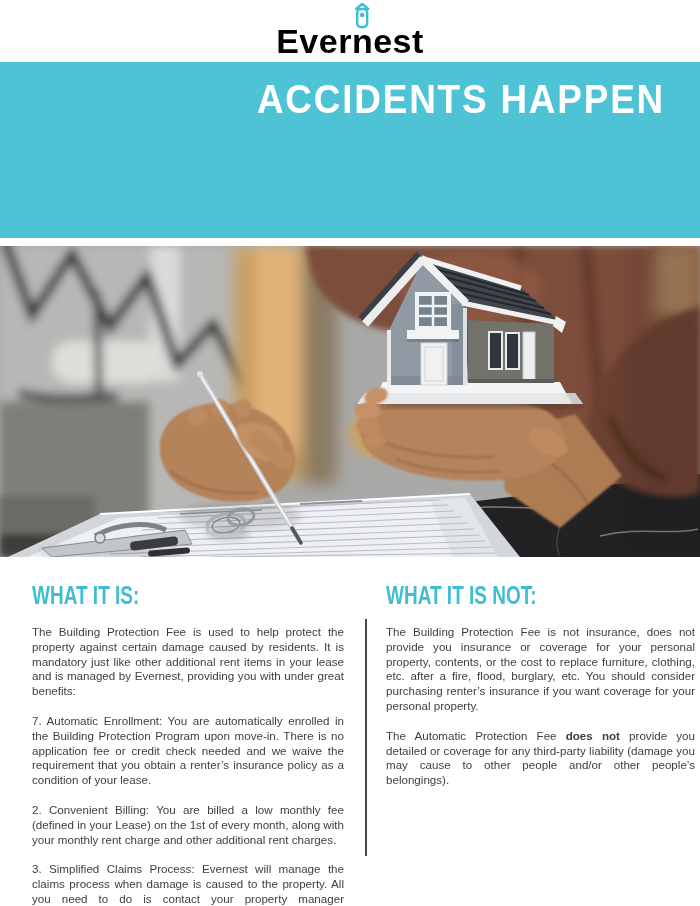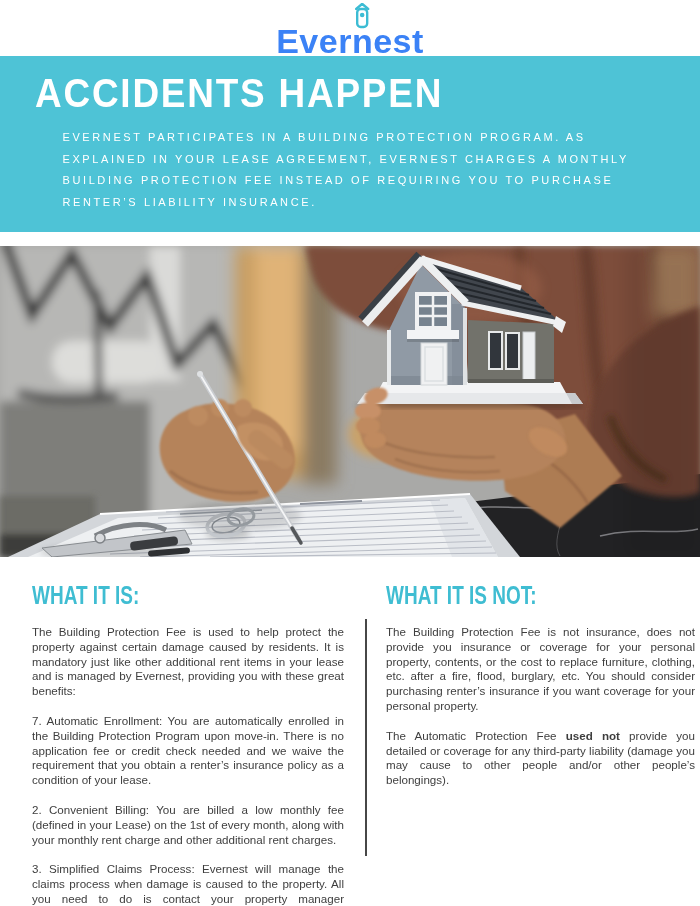--- a/index.html
+++ b/index.html
@@ -1,25 +1,25 @@
 <!DOCTYPE html>
 <html><head>
 <meta charset="utf-8">
 <style>
   html,body{margin:0;padding:0;background:#e9e9e9;}
   .page{position:relative;width:700px;height:906px;margin:0 auto;background:#ffffff;
         font-family:"Liberation Sans","DejaVu Sans",sans-serif;overflow:hidden;}
   
   .header{position:absolute;left:0;top:0;width:700px;height:70px;background:#ffffff;}
   .logo{position:absolute;left:50%;top:24px;transform:translateX(-50%);}
-  .logo-text{font-size:34px;font-weight:700;color:#3b82f6;letter-spacing:.5px;line-height:34px;}
+  .logo-text{font-size:34px;font-weight:700;color:#000000;letter-spacing:.5px;line-height:34px;}
   .logo-icon{position:absolute;left:53%;top:-21px;width:16px;height:26px;}
   
-  .banner{position:absolute;left:0;top:56px;width:700px;height:176px;background:#4ec3d6;
-          text-align:left;color:#ffffff;}
+  .banner{position:absolute;left:0;top:62px;width:700px;height:176px;background:#4ec3d6;
+          text-align:right;color:#ffffff;}
   .banner h1{margin:14px 0 0 0;font-size:41px;font-weight:700;letter-spacing:2px;
              transform:scaleX(.9);transform-origin:center;white-space:nowrap;}
   .banner .sub{width:575px;margin:10px auto 0 auto;font-size:11px;line-height:21.5px;
                letter-spacing:2.6px;font-weight:400;}
   
   .photo{position:absolute;left:0;top:246px;width:700px;height:311px;}
   .photo svg{display:block;}
   
   .content{position:absolute;left:16px;top:557px;width:700px;height:349px;background:#ffffff;}
   .col{position:absolute;top:24px;}
@@ -44,21 +44,20 @@
         <rect x="3" y="6" width="10" height="18" rx="3.5" fill="none" stroke="#3cbcd4" stroke-width="2.4"></rect>
         <path d="M2,6 L8,0.8 L14,6" fill="none" stroke="#3cbcd4" stroke-width="2.4" stroke-linecap="round" stroke-linejoin="round"></path>
         <circle cx="8" cy="12" r="2.3" fill="#3cbcd4"></circle>
       </svg>
       <span class="logo-text">Evernest</span>
     </div>
   </div>
 
   <div class="banner">
     <h1>ACCIDENTS HAPPEN</h1>
-    <div class="sub">EVERNEST PARTICIPATES IN A BUILDING PROTECTION PROGRAM. AS EXPLAINED IN YOUR LEASE AGREEMENT, EVERNEST CHARGES A MONTHLY BUILDING PROTECTION FEE INSTEAD OF REQUIRING YOU TO PURCHASE RENTER’S LIABILITY INSURANCE.</div>
   </div>
 
   <div class="photo">
     <svg width="700" height="311" viewBox="0 0 700 311">
       <defs>
         <filter id="b8" x="-30%" y="-30%" width="160%" height="160%">
             <feGaussianBlur stdDeviation="8"></feGaussianBlur>
           </filter>
         <filter id="b5" x="-30%" y="-30%" width="160%" height="160%">
             <feGaussianBlur stdDeviation="5"></feGaussianBlur>
@@ -241,28 +240,28 @@
       </g>
 
       <rect x="625" y="0" width="75" height="311" fill="#000000" opacity=".08" filter="url(#b8)"></rect>
     </svg>
   </div>
 
   <div class="content">
 
     <div class="col col-left">
       <h2>WHAT IT IS:</h2>
-      <p>The Building Protection Fee is used to help protect the property against certain damage caused by residents. It is mandatory just like other additional rent items in your lease and is managed by Evernest, providing you with these great benefits:</p>
+      <p>The Building Protection Fee is used to help protect the property against certain damage caused by residents. It is mandatory just like other additional rent items in your lease and is managed by Evernest, providing you with under great benefits:</p>
       <p>7. Automatic Enrollment: You are automatically enrolled in the Building Protection Program upon move-in. There is no application fee or credit check needed and we waive the requirement that you obtain a renter’s insurance policy as a condition of your lease.</p>
       <p>2. Convenient Billing: You are billed a low monthly fee (defined in your Lease) on the 1st of every month, along with your monthly rent charge and other additional rent charges.</p>
       <p class="last">3. Simplified Claims Process: Evernest will manage the claims process when damage is caused to the property. All you need to do is contact your property manager immediately when an incident occurs, providing a detailed description of the incident along with photos. Then work with your property manager to schedule necessary inspections.</p>
     </div>
 
     <div class="divider"></div>
 
     <div class="col col-right">
       <h2>WHAT IT IS NOT:</h2>
       <p>The Building Protection Fee is not insurance, does not provide you insurance or coverage for your personal property, contents, or the cost to replace furniture, clothing, etc. after a fire, flood, burglary, etc. You should consider purchasing renter’s insurance if you want coverage for your personal property.</p>
-      <p><span>The Automatic Protection Fee </span><b>used not</b><span> provide you detailed or coverage for any third-party liability (damage you may cause to other people and/or other people’s belongings).</span></p>
+      <p><span>The Automatic Protection Fee </span><b>does not</b><span> provide you detailed or coverage for any third-party liability (damage you may cause to other people and/or other people’s belongings).</span></p>
     </div>
 
   </div>
 </div>
 
 </body></html>

